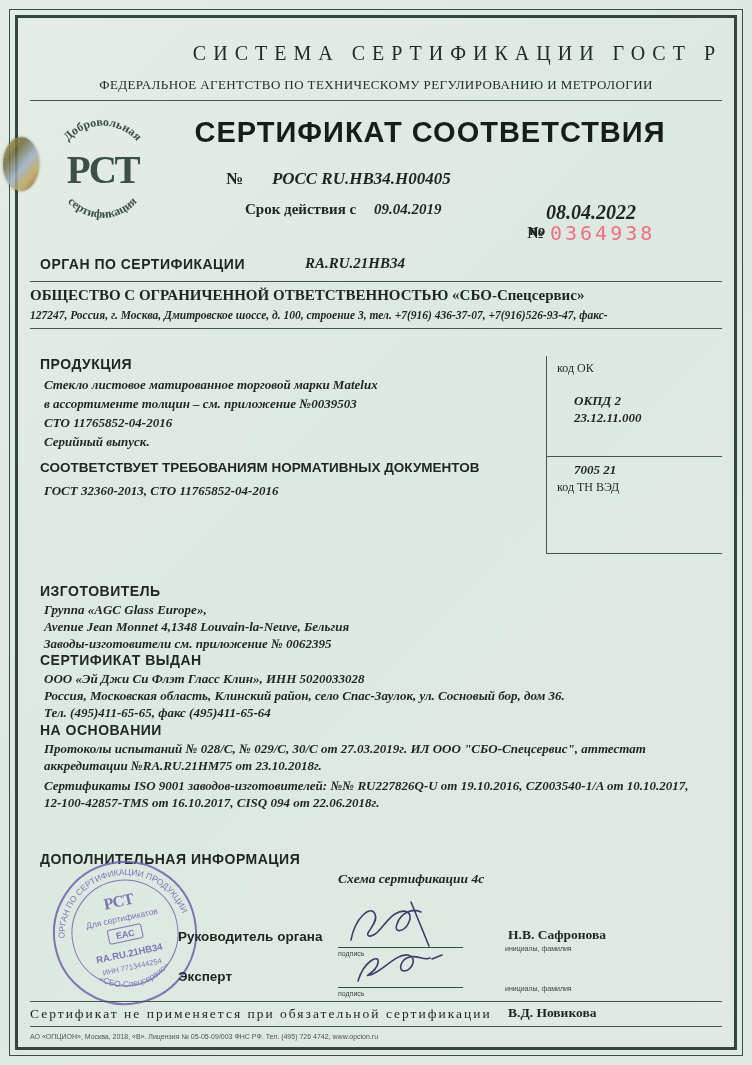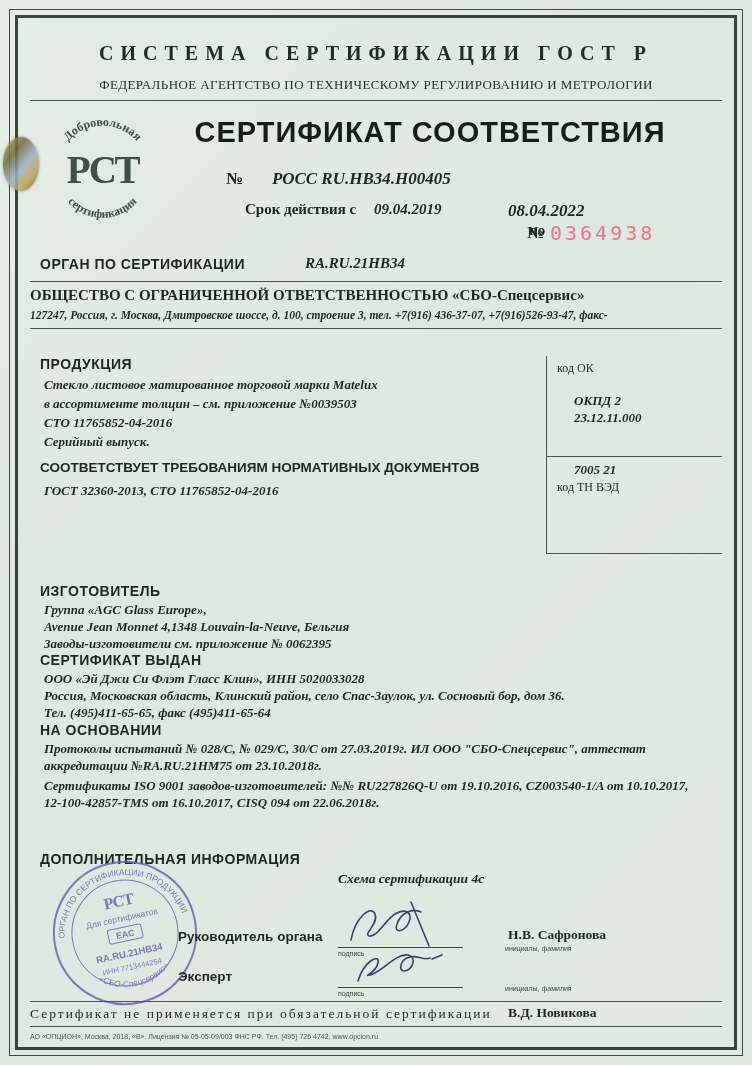--- a/index.html
+++ b/index.html
@@ -9,21 +9,21 @@
     font-family:"Liberation Serif",serif;color:#1d2622;overflow:hidden;
   }
   .abs{position:absolute;}
   .frame-outer{position:absolute;inset:9px;border:1.5px solid #3c4c45;}
   .frame-inner{position:absolute;inset:15px;border:3px solid #35453e;}
   .hline{position:absolute;height:1px;background:#46564f;}
   .vline{position:absolute;width:1px;background:#46564f;}
   .sans{font-family:"Liberation Sans",sans-serif;font-weight:700;}
   .bi{font-family:"Liberation Serif",serif;font-weight:700;font-style:italic;}
   .ctr{text-align:left;}
-  .sys-title{top:42px;left:30px;width:692px;text-align:center;font-weight:700;
+  .sys-title{top:42px;left:30px;width:692px;text-align:right;font-weight:400;
     font-size:20px;letter-spacing:7px;color:#202b26;}
   .agency{top:77px;left:30px;width:692px;text-align:center;font-size:13px;
     letter-spacing:0.4px;color:#232e29;}
   .main-title{top:116px;left:150px;width:560px;text-align:center;font-size:29px;
     letter-spacing:1px;color:#161e1a;}
   .serial{font-family:"DejaVu Sans Mono",monospace;font-size:20px;letter-spacing:3px;color:#ee7086;text-align:right;}
   .holo{top:137px;left:3px;width:36px;height:54px;border-radius:50%;
     background:linear-gradient(130deg,#b8a34a,#6e6a3a 30%,#9db0c6 55%,#c2a559 75%,#5c5a40);
     opacity:.85;box-shadow:0 0 3px rgba(60,60,40,.6);}
   .tiny{font-size:7px;font-family:"Liberation Sans",sans-serif;color:#39443f;}
@@ -57,21 +57,21 @@
   </svg>
 
   <div class="abs main-title sans">СЕРТИФИКАТ СООТВЕТСТВИЯ</div>
 
   <div class="abs" style="top:169px;left:226px;font-size:17px;font-weight:700;">№</div>
   <div class="abs bi" style="top:169px;left:272px;font-size:17px;">РОСС RU.НВ34.Н00405</div>
 
   <div class="abs" style="top:201px;left:245px;font-size:15px;font-weight:700;">Срок действия с</div>
   <div class="abs bi" style="top:201px;left:374px;font-size:15px;">09.04.2019</div>
   <div class="abs" style="top:201px;left:529px;font-size:15px;font-weight:700;margin-top:21px;">по</div>
-  <div class="abs bi" style="top:201px;left:508px;font-size:17px;">08.04.2022</div>
+  <div class="abs bi" style="top:201px;left:546px;font-size:20px;">08.04.2022</div>
 
   <div class="abs" style="top:223px;left:527px;font-size:17px;font-weight:700;">№</div>
   <div class="abs serial" style="top:221px;left:550px;">0364938</div>
 
   <div class="abs sans" style="top:256px;left:40px;font-size:14px;letter-spacing:.5px;">ОРГАН ПО СЕРТИФИКАЦИИ</div>
   <div class="abs bi" style="top:255px;left:305px;font-size:15px;">RA.RU.21НВ34</div>
   <div class="hline" style="top:281px;left:30px;width:692px;"></div>
   <div class="abs ctr" style="top:287px;left:30px;width:692px;font-size:15px;font-weight:700;">ОБЩЕСТВО С ОГРАНИЧЕННОЙ ОТВЕТСТВЕННОСТЬЮ «СБО-Спецсервис»</div>
   <div class="abs ctr bi" style="top:309px;left:30px;width:692px;font-size:11.5px;">127247, Россия, г. Москва, Дмитровское шоссе, д. 100, строение 3, тел. +7(916) 436-37-07, +7(916)526-93-47, факс-</div>
   <div class="hline" style="top:328px;left:30px;width:692px;"></div>

